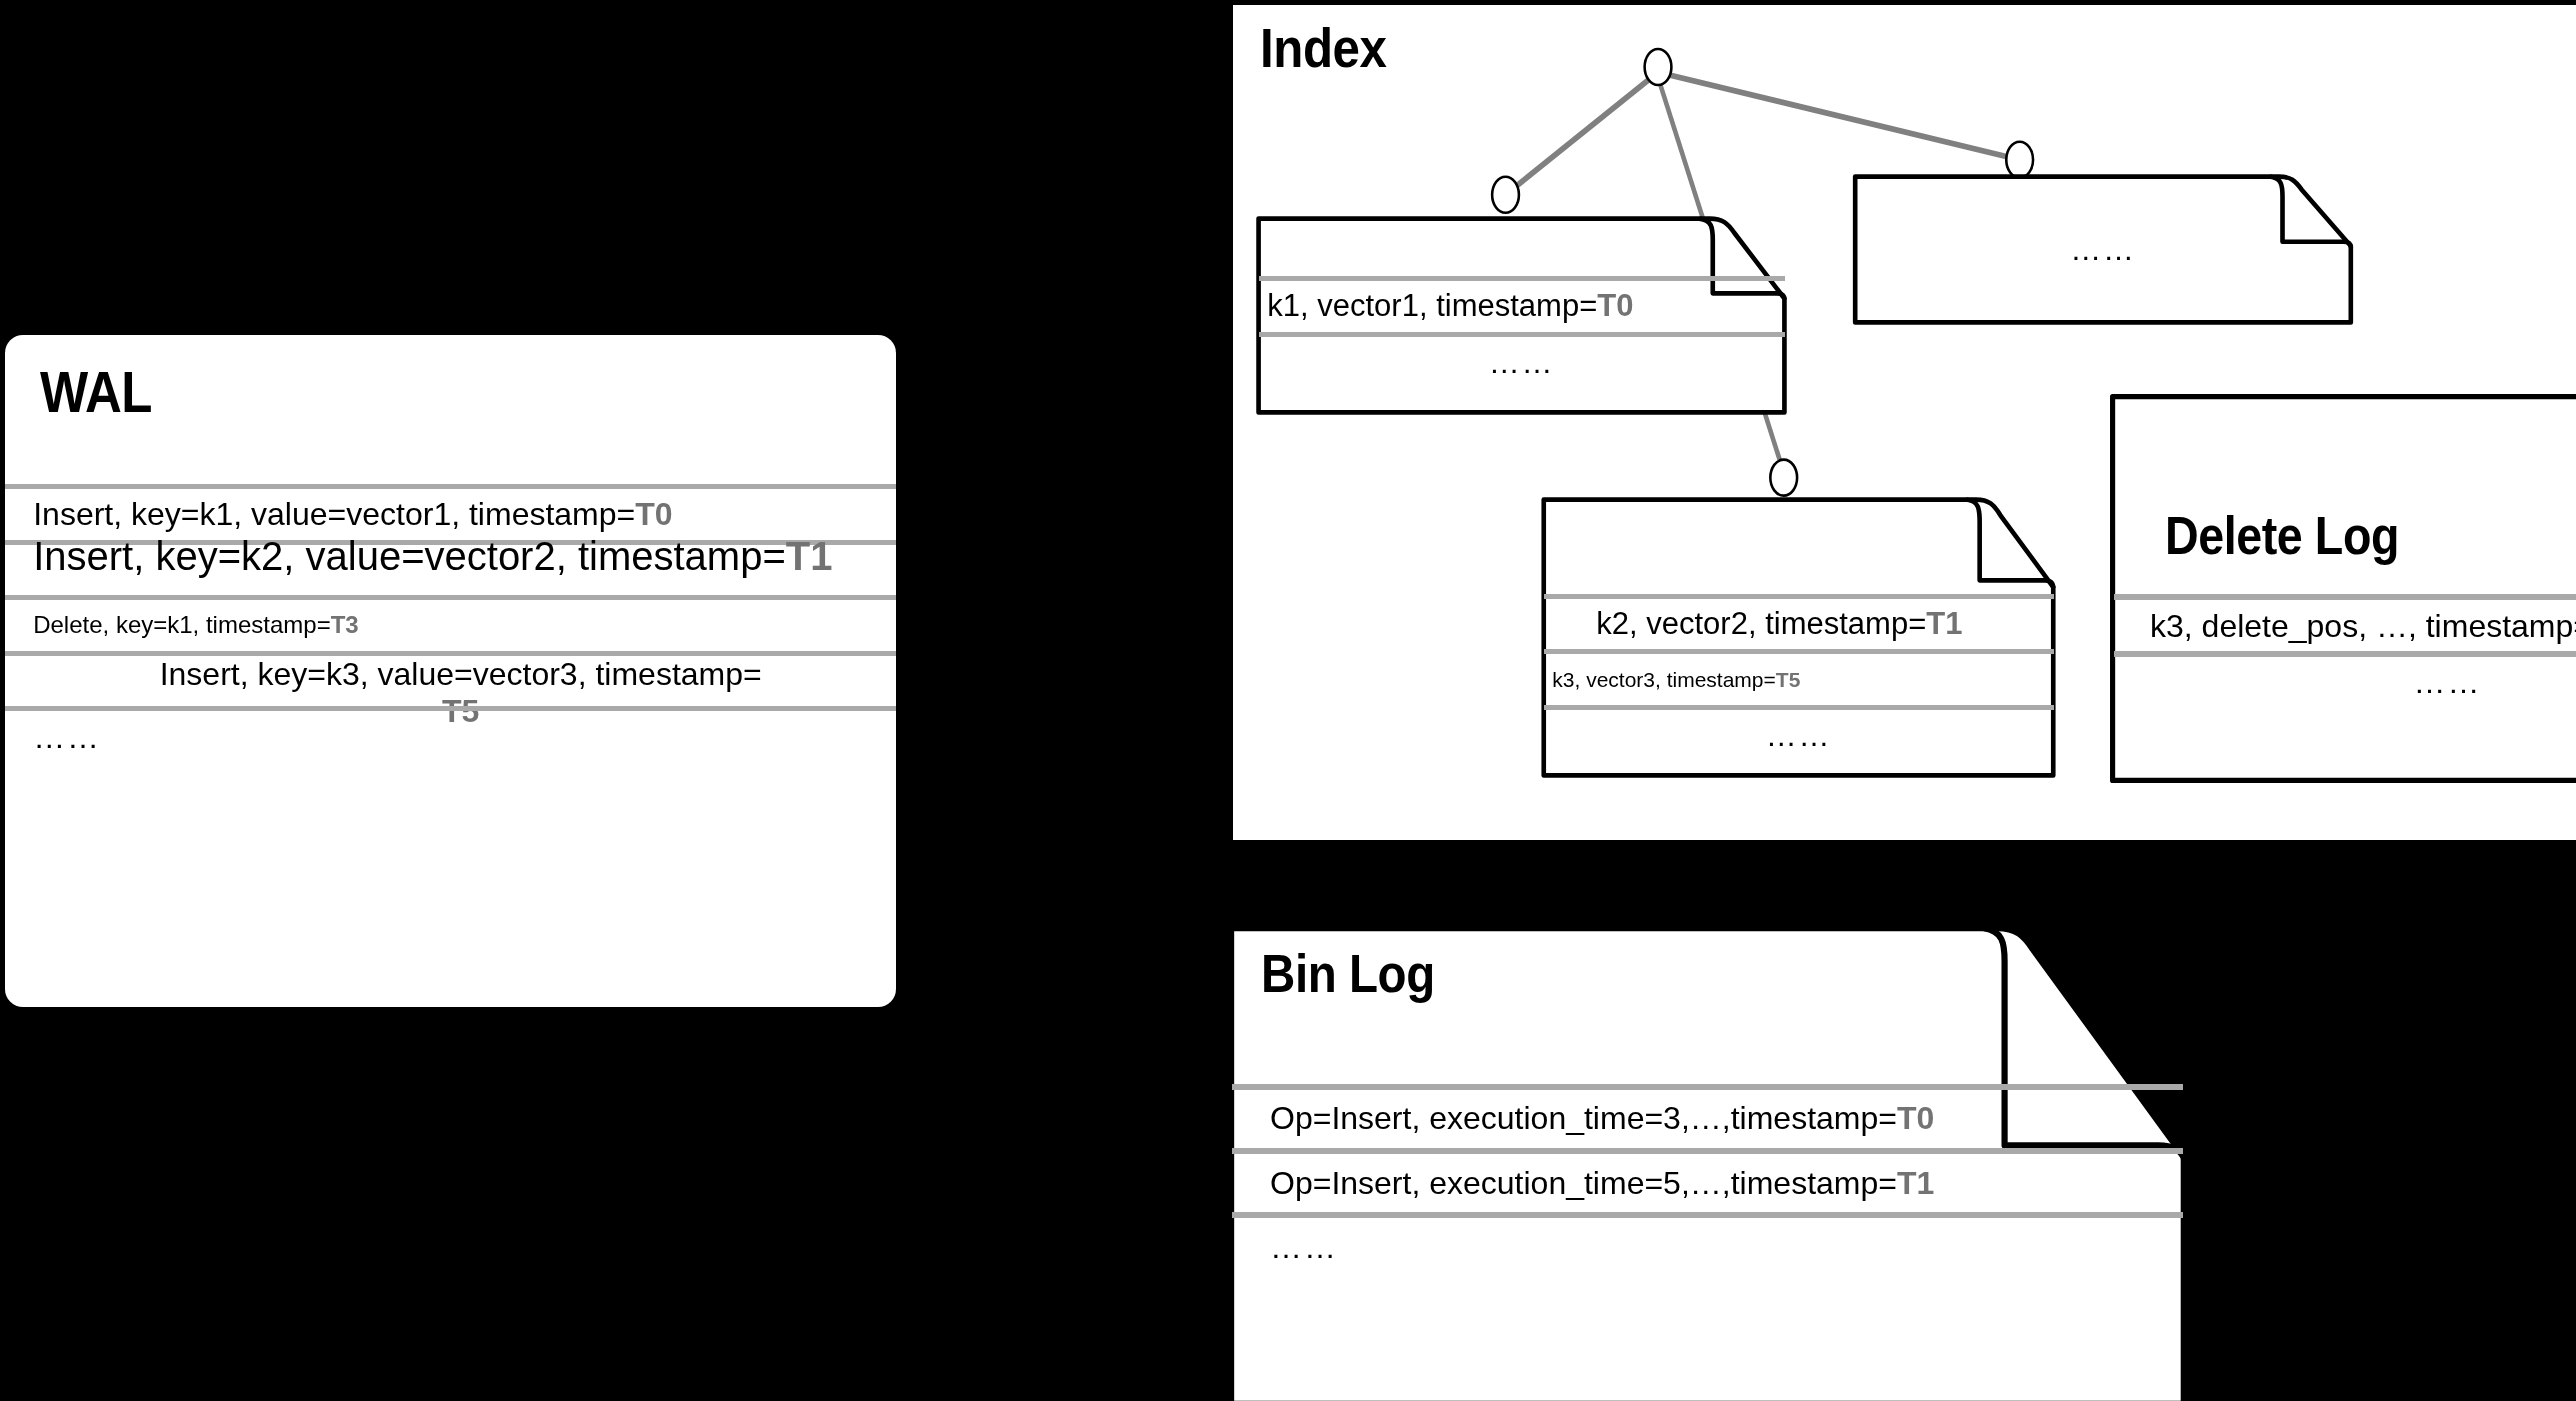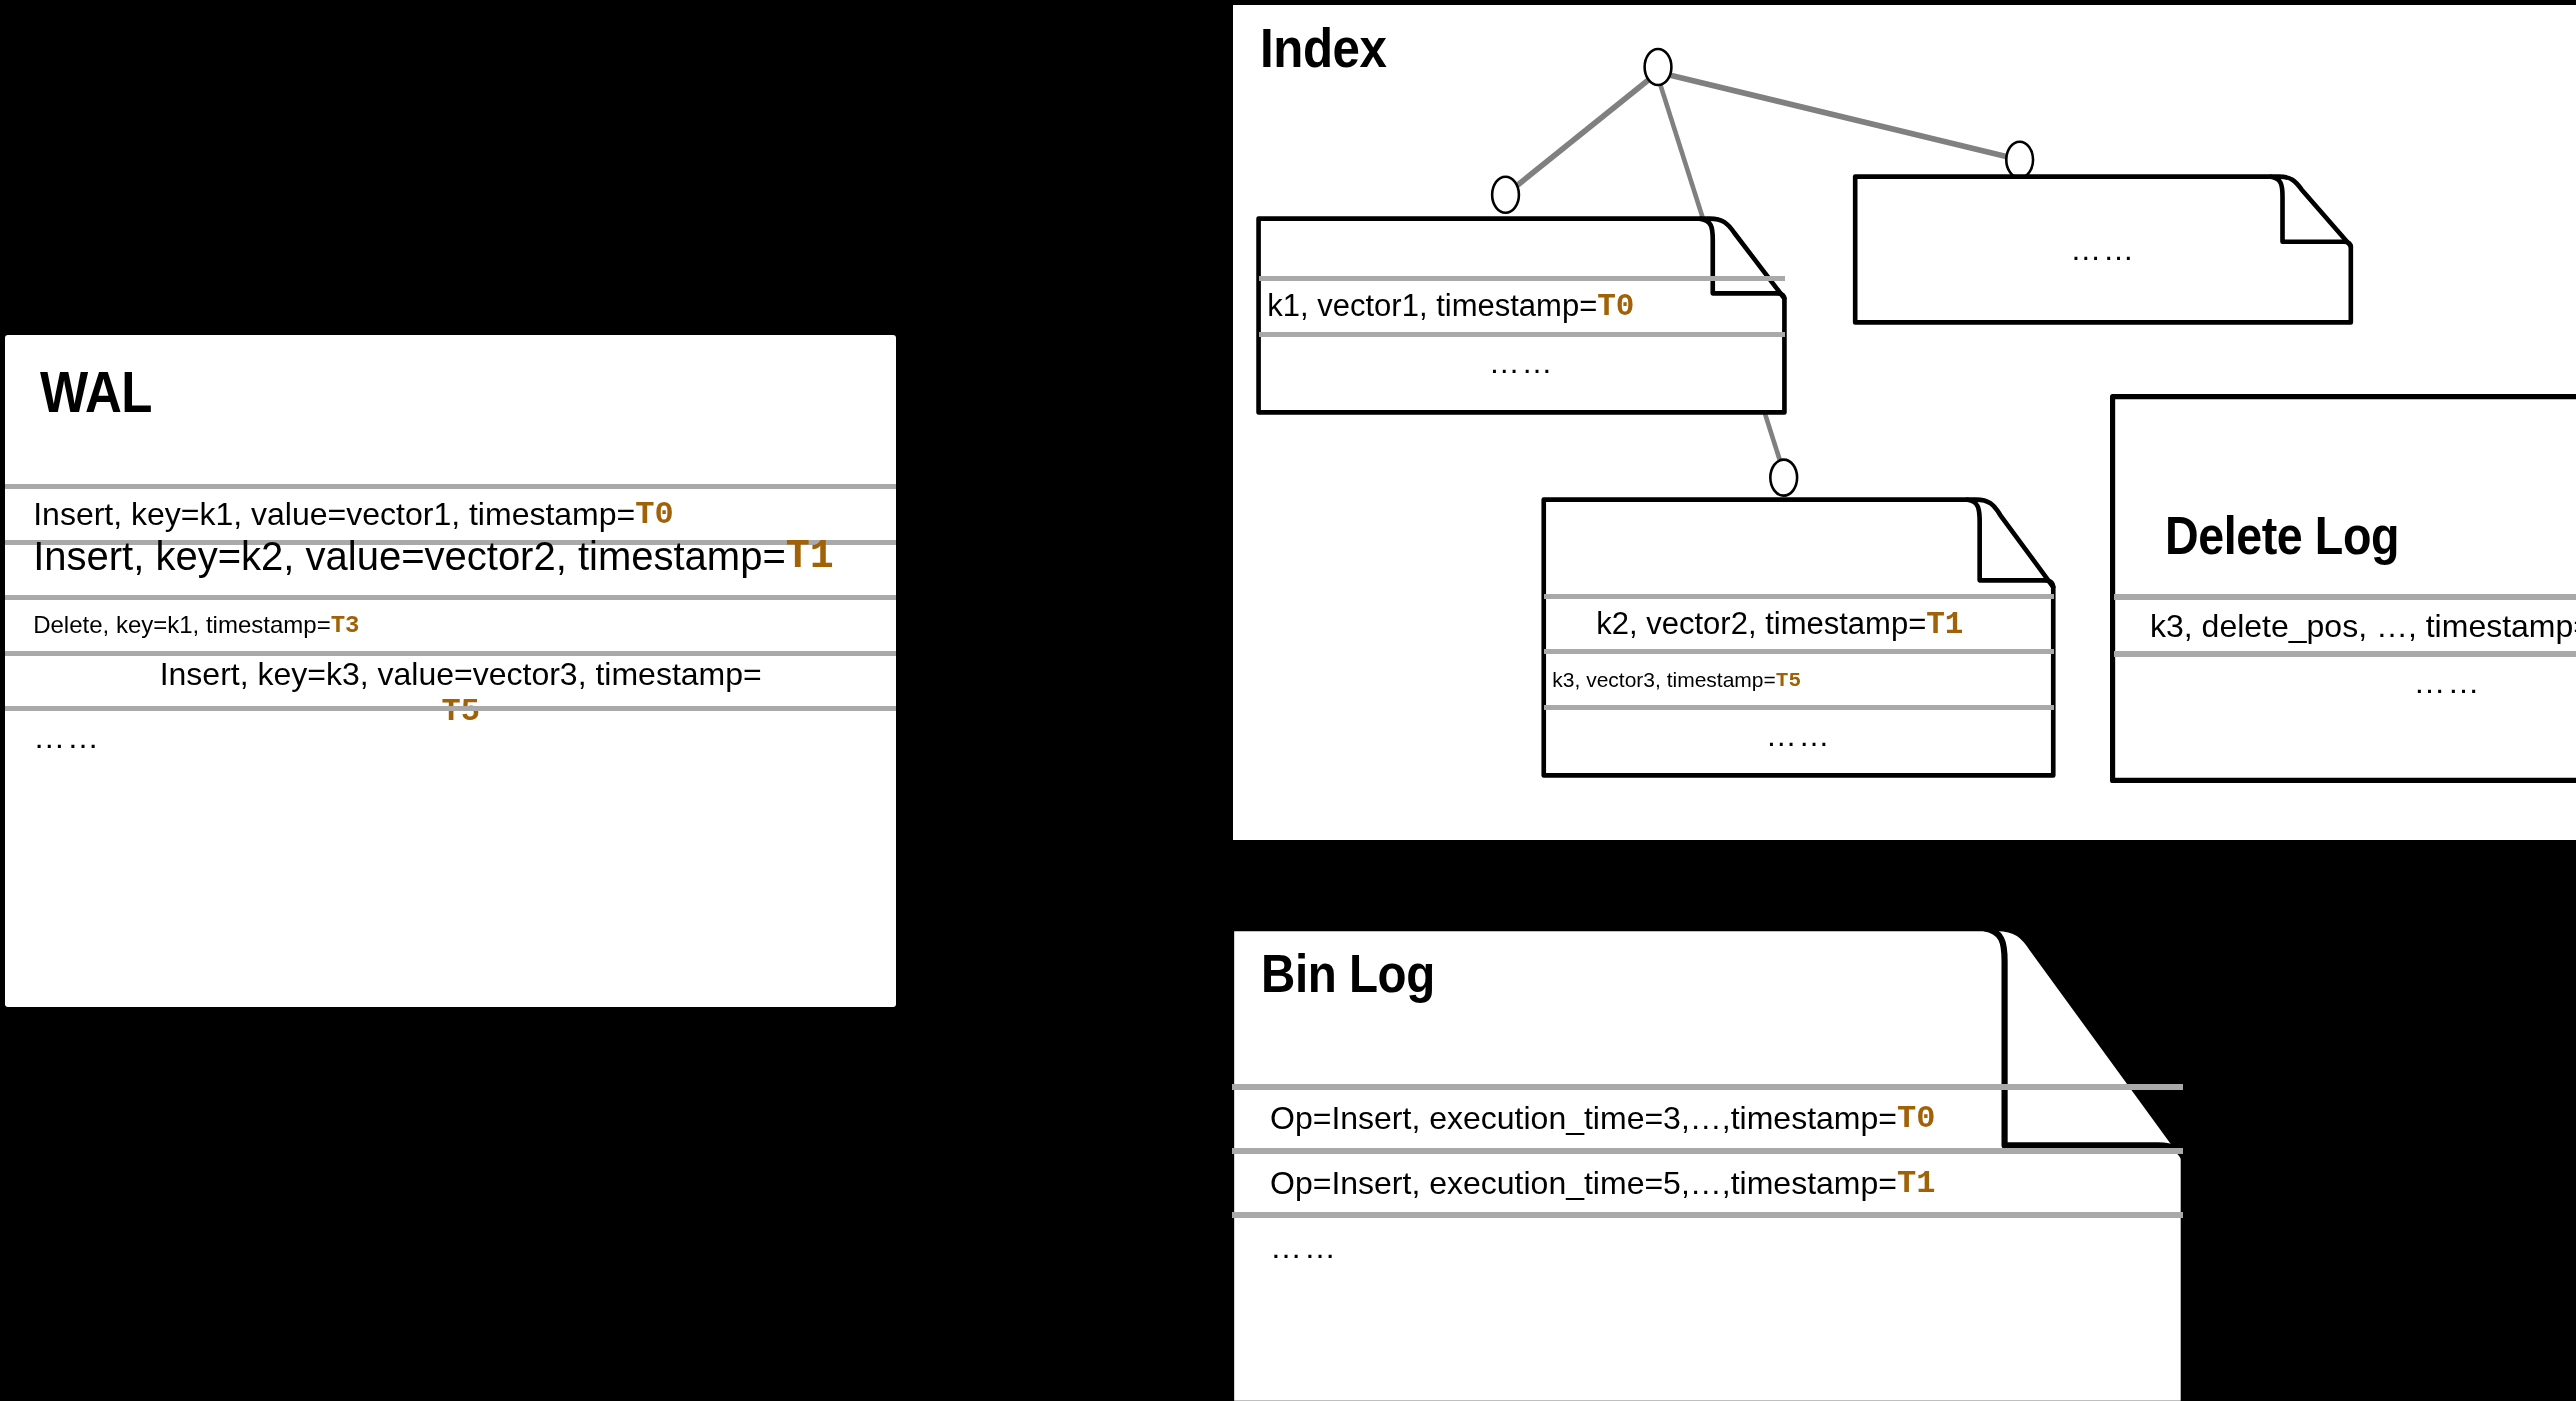--- a/index.html
+++ b/index.html
@@ -5,42 +5,42 @@
   html,body{margin:0;padding:0;background:#000;}
   #canvas{
     position:relative;
     width:2817px;height:1402px;
     background:#000000;
     overflow:hidden;
     font-family:"Liberation Sans","DejaVu Sans",sans-serif;
   }
   
   .panel{position:absolute;background:#ffffff;box-sizing:border-box;}
-  .panel-rounded{border-radius:3px;}
+  .panel-rounded{border-radius:18px;}
 
   .title{
     position:absolute;
     font-family:"Liberation Sans Narrow","Liberation Sans","DejaVu Sans Condensed",sans-serif;
     font-weight:bold;
     color:#000000;
     letter-spacing:-0.5px;
     white-space:nowrap;
     transform:scaleX(0.88);
     transform-origin:left center;
   }
   .row{
     position:absolute;
     box-sizing:border-box;
     display:flex;
     align-items:center;
     white-space:nowrap;
     color:#000000;
   }
   .sep{position:absolute;background:#A9A9A9;}
-  .ts{color:#a16207;font-weight:bold;font-family:Liberation Mono, monospace;}
+  .ts{color:#737373;font-weight:bold;}
   .dots{letter-spacing:0.06em;}
 
   
   .docsvg{position:absolute;overflow:visible;}
 
   
   #tree{position:absolute;left:0;top:0;overflow:visible;pointer-events:none;}
 </style>
 </head>
 <body>

